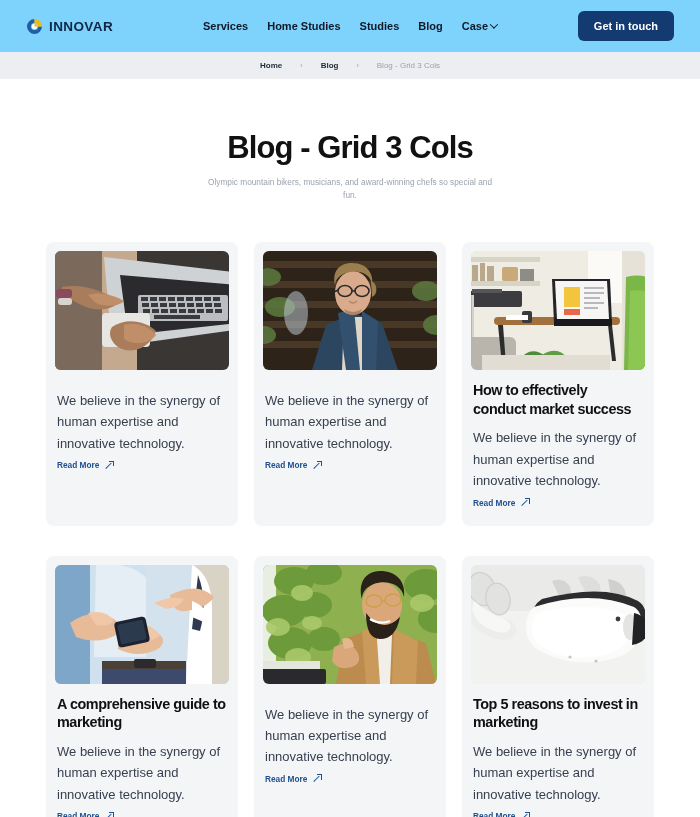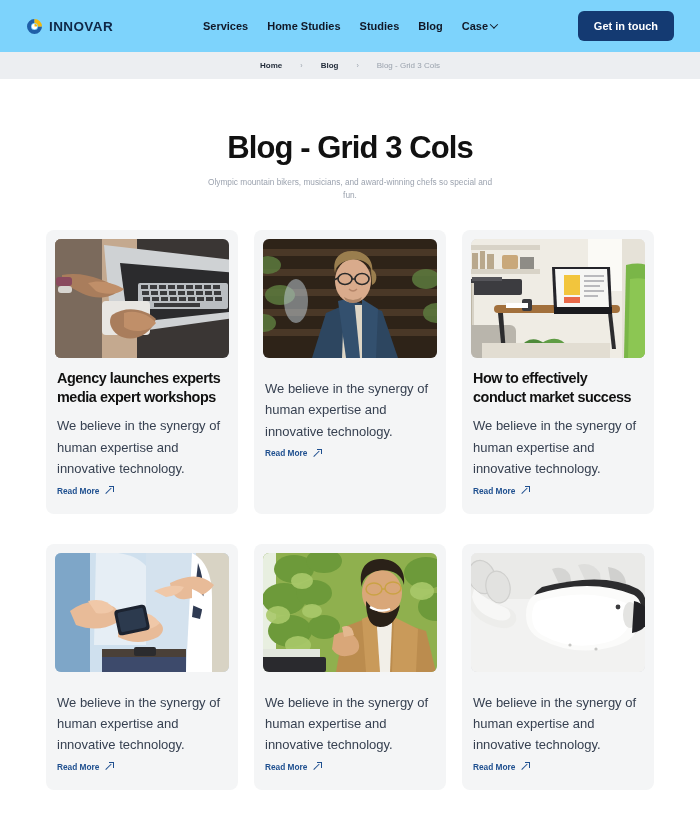--- a/index.html
+++ b/index.html
@@ -113,21 +113,21 @@
     text-align: center;
   }
   .hero-title {
     font-size: 31px;
     font-weight: bold;
     color: #111111;
     letter-spacing: -0.9px;
     line-height: 1.1;
   }
   .hero-sub {
-    margin: 11px auto 4px;
+    margin: 11px auto 16px;
     width: 290px;
     font-size: 8.3px;
     line-height: 1.55;
     color: #9ca3af;
   }
 
   
   .grid {
     padding: 0 46px;
     display: grid;
@@ -296,21 +296,20 @@
         <rect x="60" y="62" width="48" height="34" rx="4" fill="#e8e6e2"></rect>
         <path d="M20 36 C44 32 64 42 78 50 C70 60 54 60 44 56 C34 52 26 46 20 44 Z" fill="#a97d5c"></path>
         <path d="M46 44 C58 40 72 44 82 50 C76 56 62 56 54 52 Z" fill="#c08f69"></path>
         <path d="M70 76 C84 66 104 70 114 80 C108 98 88 104 76 96 C68 90 66 82 70 76 Z" fill="#a97d5c"></path>
         <path d="M82 74 C94 70 108 76 114 84 C106 94 90 94 82 88 Z" fill="#c08f69"></path>
         <rect x="14" y="38" width="16" height="9" rx="3" fill="#8a4a5e"></rect>
         <rect x="16" y="47" width="14" height="7" rx="3" fill="#d8d5d0"></rect>
       </svg>
     </div>
     <div class="card-body">
-      <h2 class="card-title">Agency launches experts media expert workshops</h2>
       <p class="card-text">We believe in the synergy of human expertise and innovative technology.</p>
       <span class="read-more">
         <span>Read More</span>
         <i class="arrow-ne"></i>
       </span>
     </div>
   </article>
 
   <article class="card">
     <div class="card-media">
@@ -433,20 +432,21 @@
         <path d="M76 74 q18 -16 40 -6 q10 8 0 16 q-20 10 -40 0 Z" fill="#e8bb98"></path>
         <path d="M84 62 q22 -8 34 8 q-10 10 -30 6 Z" fill="#f0c8a8"></path>
         <rect x="74" y="54" width="32" height="26" rx="4" fill="#1c2330" transform="rotate(-12 90 67)"></rect>
         <rect x="77" y="57" width="26" height="20" rx="2" fill="#2c3a4e" transform="rotate(-12 90 67)"></rect>
         <path d="M128 30 q28 -14 44 2 q-8 12 -28 14 q-14 2 -16 -16 Z" fill="#e8bb98"></path>
         <path d="M112 38 q18 -8 30 -4 q-4 8 -18 10 Z" fill="#f0c8a8"></path>
         <path d="M150 36 q20 8 14 22 l-14 -6 Z" fill="#ffffff"></path>
       </svg>
     </div>
     <div class="card-body">
+      <h2 class="card-title">A comprehensive guide to marketing</h2>
       <p class="card-text">We believe in the synergy of human expertise and innovative technology.</p>
       <span class="read-more">
         <span>Read More</span>
         <i class="arrow-ne"></i>
       </span>
     </div>
   </article>
 
   <article class="card">
     <div class="card-media">
@@ -516,20 +516,21 @@
         <path d="M76 42 q56 -18 100 0 q10 6 8 26 q-6 20 -30 26 q-38 10 -72 -8 q-14 -8 -14 -24 q0 -14 8 -20 Z" fill="#fbfbfa"></path>
         <path d="M80 48 q50 -14 88 2 q6 4 4 20 q-6 16 -26 20 q-34 8 -62 -8 q-10 -6 -10 -18 q0 -12 6 -16 Z" fill="#ffffff"></path>
         <ellipse cx="172" cy="62" rx="7" ry="13" fill="#e4e4e2"></ellipse>
         <circle cx="160" cy="54" r="2.4" fill="#3c3c3e"></circle>
         <circle cx="112" cy="92" r="1.6" fill="#c6c6c4"></circle>
         <circle cx="138" cy="96" r="1.6" fill="#c6c6c4"></circle>
         <path d="M176 48 q16 4 14 18 q-2 12 -16 14 Z" fill="#222226"></path>
       </svg>
     </div>
     <div class="card-body">
+      <h2 class="card-title">Top 5 reasons to invest in marketing</h2>
       <p class="card-text">We believe in the synergy of human expertise and innovative technology.</p>
       <span class="read-more">
         <span>Read More</span>
         <i class="arrow-ne"></i>
       </span>
     </div>
   </article>
 </div>
 
 <div class="grid row-partial" style="margin-top:30px">

